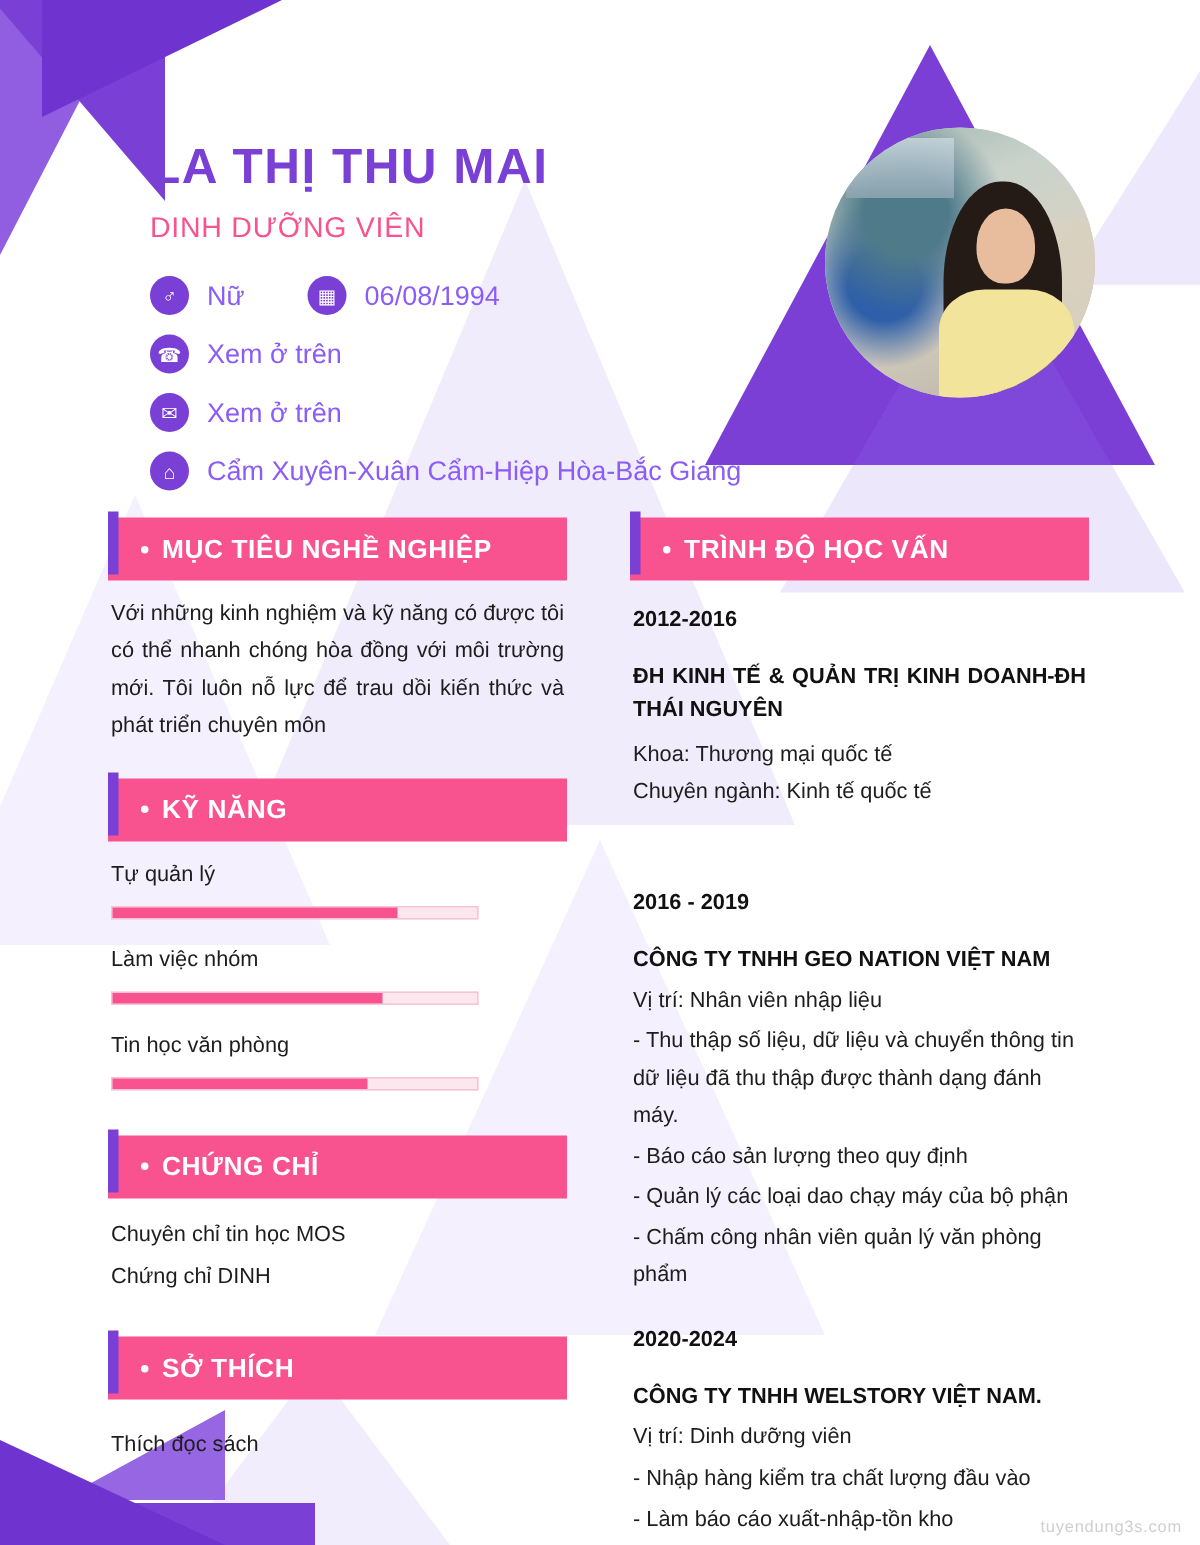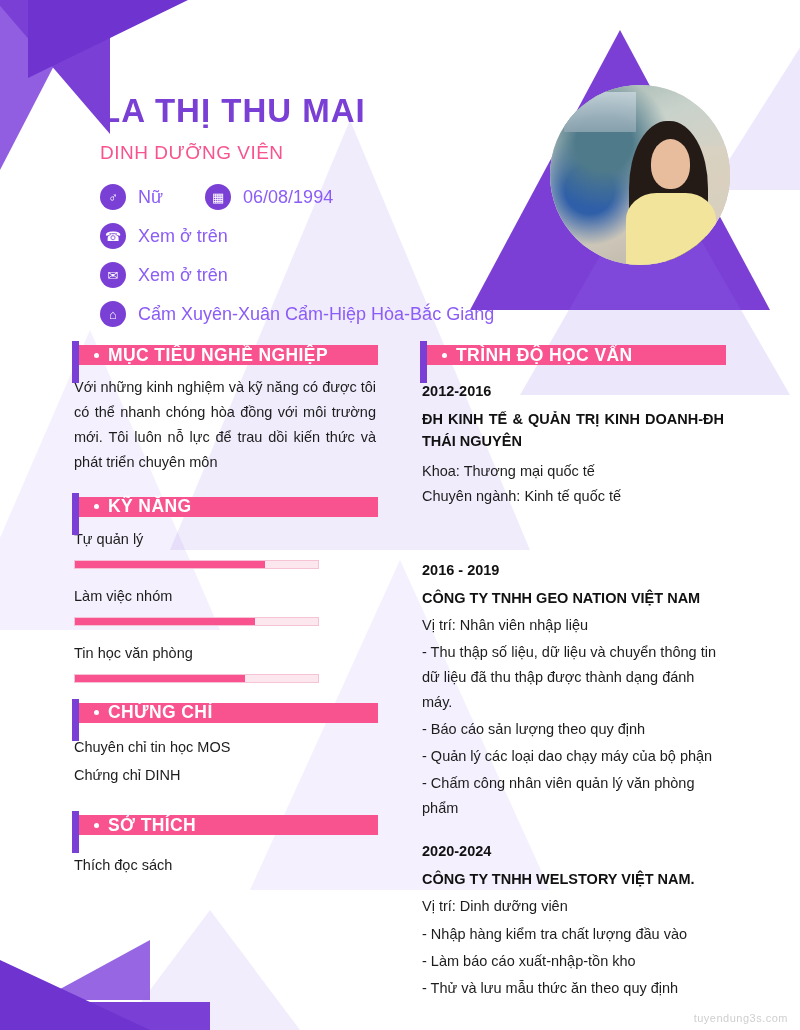--- a/index.html
+++ b/index.html
@@ -241,21 +241,21 @@
     width: 306px;
   }
 
   
   .sec {
     position: relative;
     margin-bottom: 16px;
   }
   .banner {
     position: relative;
-    height: 20px;
+    height: 42px;
     background: #f8538f;
     display: flex;
     align-items: center;
     padding-left: 22px;
     box-sizing: border-box;
   }
   .banner.wide {
     width: 306px;
   }
   .banner-bar {
@@ -323,21 +323,21 @@
     font-weight: bold;
     font-size: 14.5px;
     color: #111;
     margin-top: 4px;
   }
   .org {
     font-weight: bold;
     font-size: 14.5px;
     color: #111;
     line-height: 1.55;
-    margin-top: 4px;
+    margin-top: 14px;
     text-align: justify;
   }
   .plain {
     font-size: 14.5px;
     color: #1d1d1d;
     line-height: 1.75;
   }
   .bullet {
     font-size: 14.5px;
     color: #1d1d1d;
@@ -443,21 +443,21 @@
         </div>
         <div class="skill">
           <div class="skill-label">Tin học văn phòng</div>
           <div class="bar-bg">
             <div class="bar-fill" id="skillbar2" style="width: 70%;"></div>
           </div>
         </div>
       </div>
     </div>
 
-    <div class="sec" style="margin-top:20px;">
+    <div class="sec" style="margin-top:30px;">
       <div class="banner wide">
         <span class="banner-bar"></span>
         <span class="banner-dot"></span>
         <span class="banner-title">CHỨNG CHỈ</span>
       </div>
       <div class="sec-body">
         <div class="list-line">Chuyên chỉ tin học MOS</div>
         <div class="list-line">Chứng chỉ DINH</div>
       </div>
     </div>

